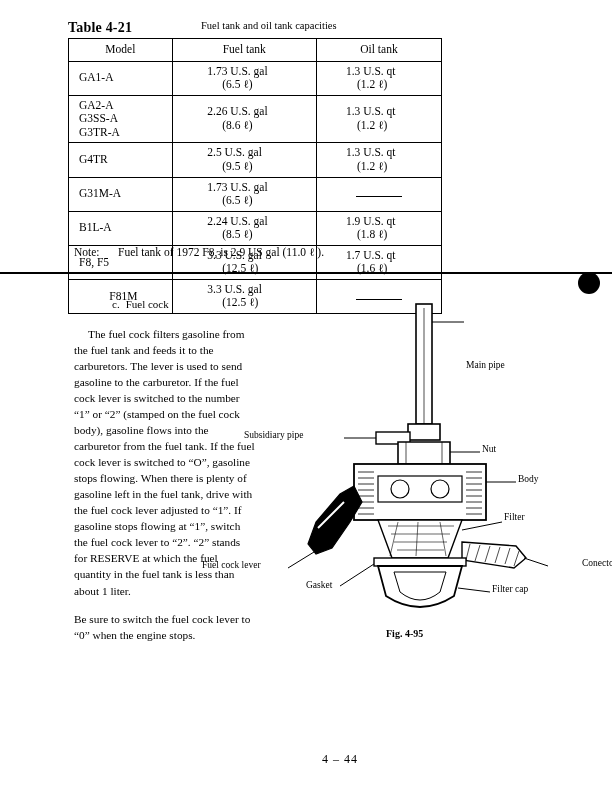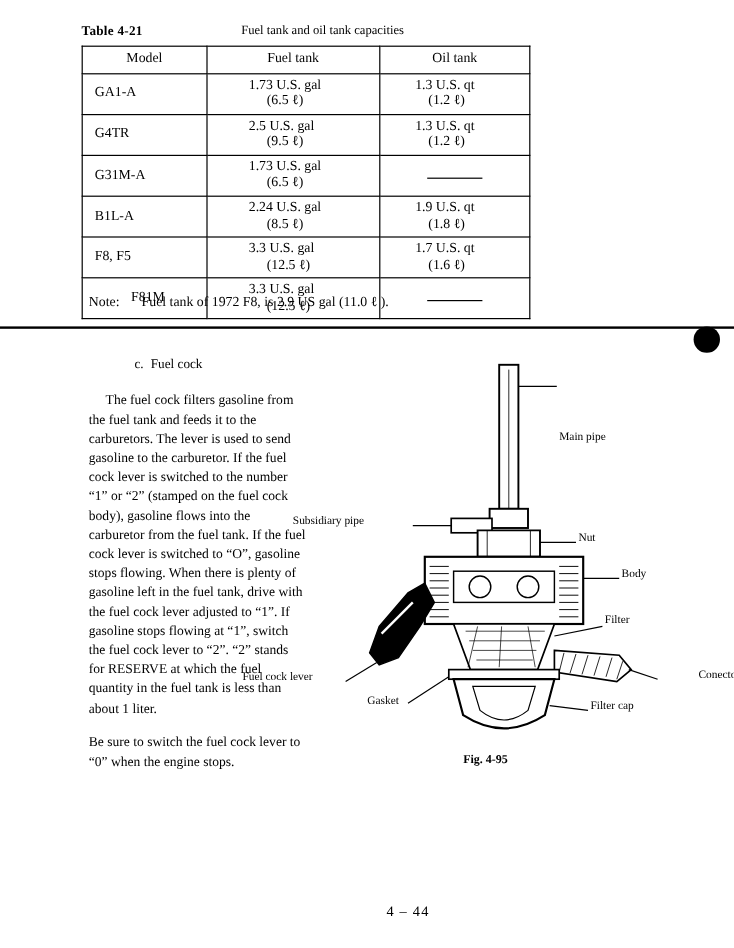--- a/index.html
+++ b/index.html
@@ -25,21 +25,21 @@
   
   .table-caption-row {
     position: absolute;
     left: 68px;
     top: 20px;
     width: 400px;
     font-size: 11px;
   }
   .table-label {
     font-weight: bold;
-    font-size: 11px;
+    font-size: 14px;
     letter-spacing: 0.2px;
   }
   .table-title {
     position: absolute;
     left: 133px;
     top: 0px;
     font-size: 10.5px;
     white-space: nowrap;
   }
 
@@ -191,20 +191,33 @@
     <tr>
       <td class="model">GA1-A</td>
       <td class="fuel">
         <span class="val">1.73 U.S. gal</span><span class="paren">(6.5 ℓ)</span>
       </td>
       <td class="oil">
         <span class="val" style="min-width:66px">1.3 U.S. qt</span><span class="paren">(1.2 ℓ)</span>
       </td>
     </tr>
 
+    <tr>
+      <td class="model multi">
+        <div>GA2-A</div>
+        <div>G3SS-A</div>
+        <div>G3TR-A</div>
+      </td>
+      <td class="fuel">
+        <span class="val">2.26 U.S. gal</span><span class="paren">(8.6 ℓ)</span>
+      </td>
+      <td class="oil">
+        <span class="val" style="min-width:66px">1.3 U.S. qt</span><span class="paren">(1.2 ℓ)</span>
+      </td>
+    </tr>
 
     <tr>
       <td class="model">G4TR</td>
       <td class="fuel">
         <span class="val">2.5 U.S. gal</span><span class="paren">(9.5 ℓ)</span>
       </td>
       <td class="oil">
         <span class="val" style="min-width:66px">1.3 U.S. qt</span><span class="paren">(1.2 ℓ)</span>
       </td>
     </tr>

